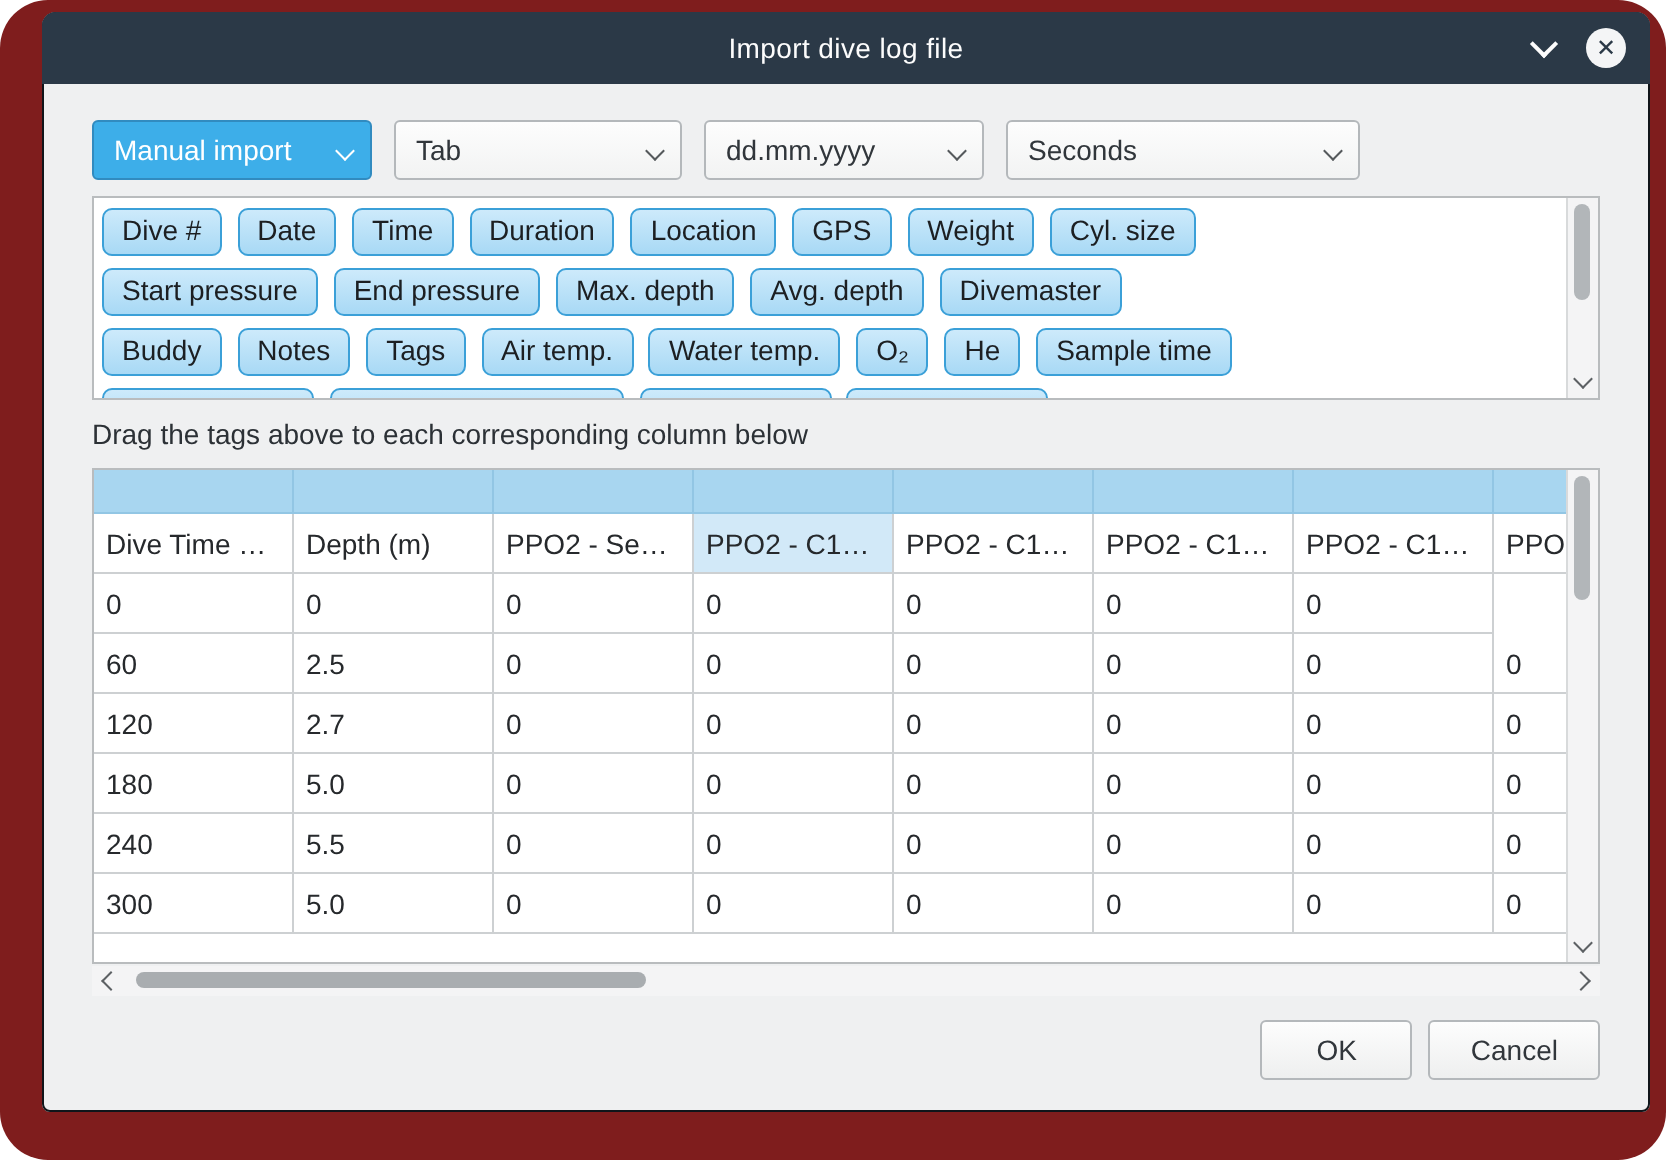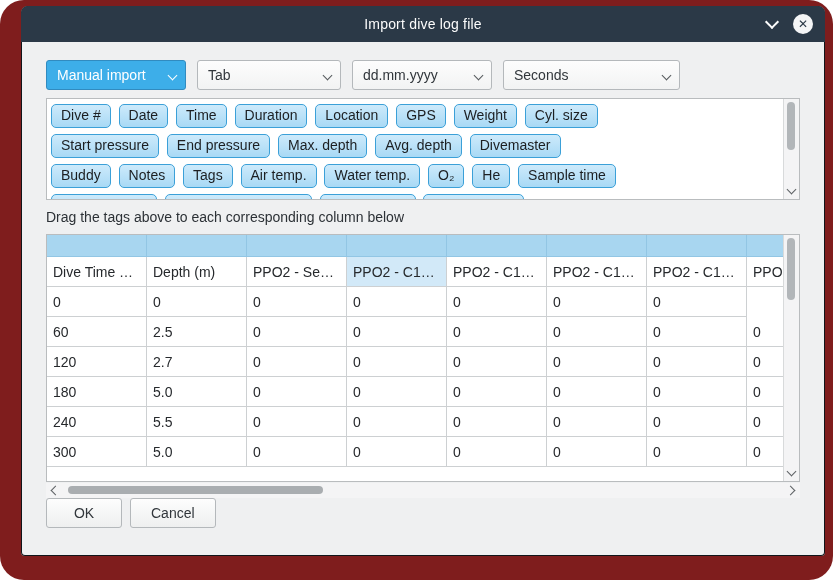--- a/index.html
+++ b/index.html
@@ -69,21 +69,21 @@
   
   .hscroll{height:15px;margin-top:1px;position:relative;background:#f4f4f5;flex:0 0 auto;}
   .hthumb{position:absolute;top:3px;left:22px;width:255px;height:8px;border-radius:4px;
           background:#a9adb0;cursor:pointer;}
   .h-arrow{position:absolute;top:4px;width:6px;height:6px;border-right:1.6px solid #5d6164;
            border-bottom:1.6px solid #5d6164;cursor:pointer;}
   .h-left{left:6px;transform:rotate(135deg);}
   .h-right{right:6px;transform:rotate(-45deg);}
 
   
-  .button-row{display:flex;gap:8px;flex:0 0 auto;}
+  .button-row{display:flex;justify-content:flex-end;gap:8px;margin-top:12px;flex:0 0 auto;}
   .btn{height:30px;box-sizing:border-box;border:1px solid #b4b8bb;border-radius:3px;
        background:linear-gradient(#fdfdfd,#eeefef);padding:0 20px;display:flex;align-items:center;
        justify-content:center;min-width:76px;cursor:pointer;color:#31363b;}
 </style>
 </head>
 <body>
 
 <div class="desktop">
   <div class="window">
 

